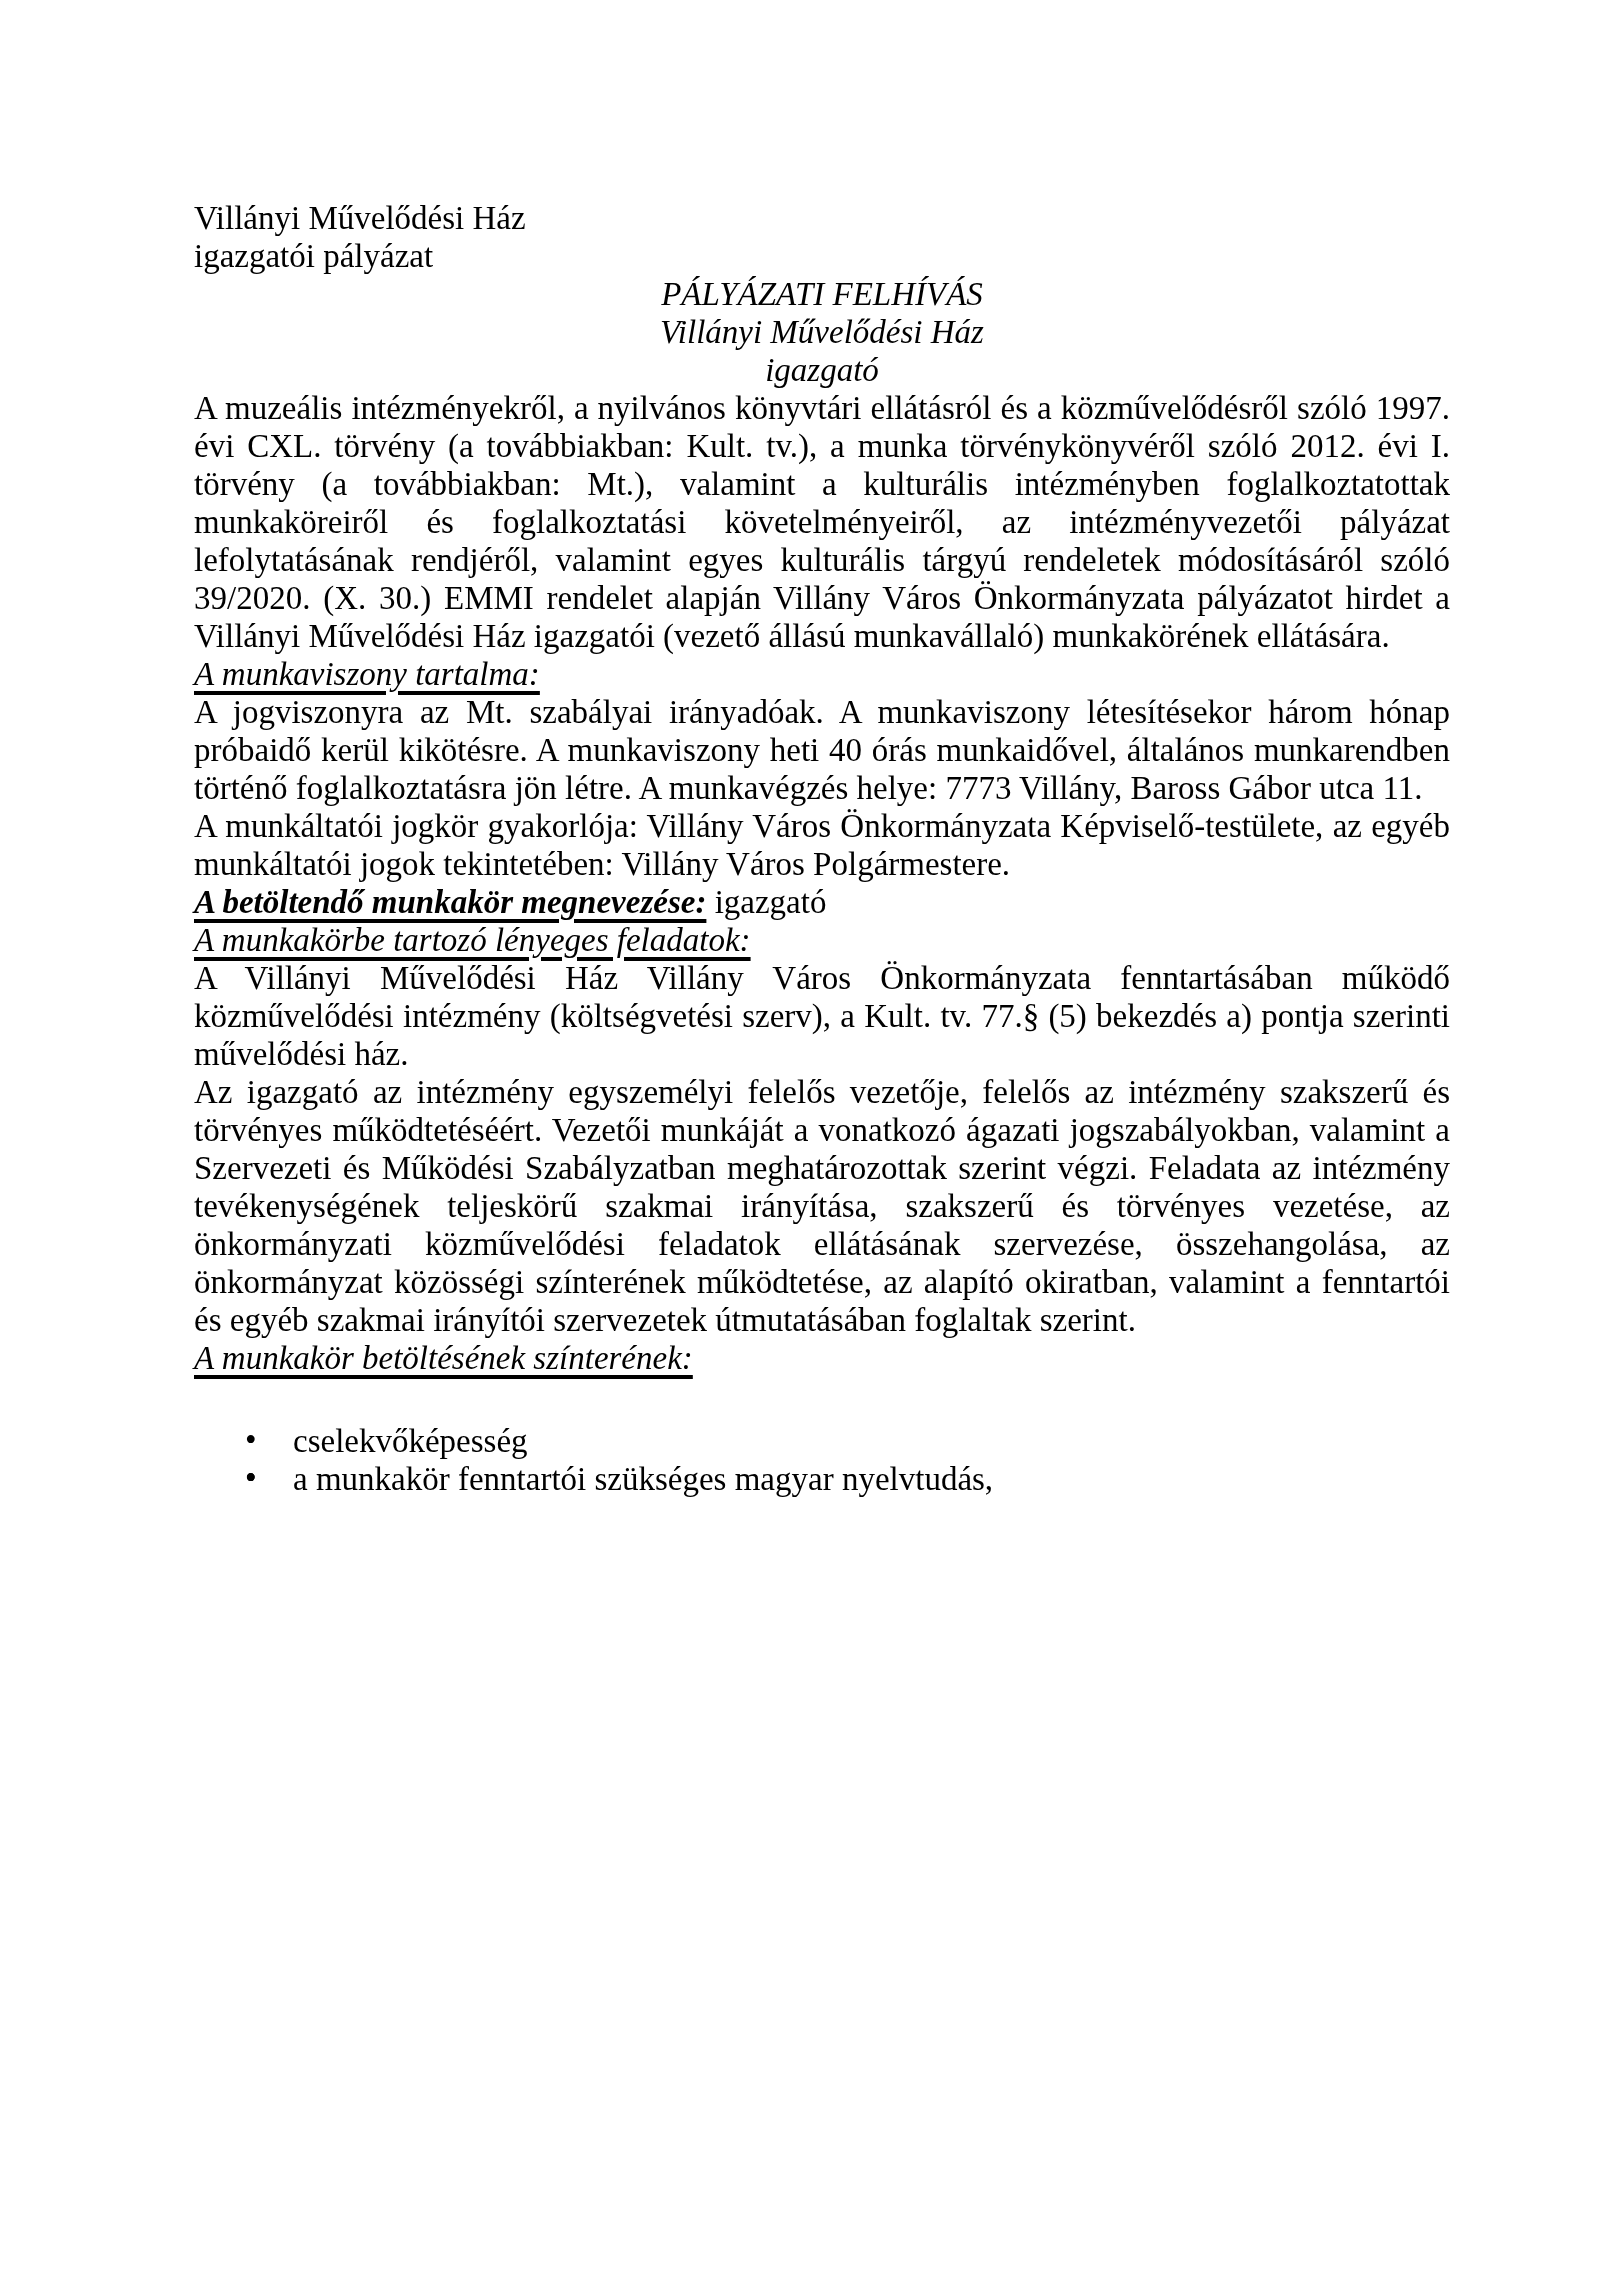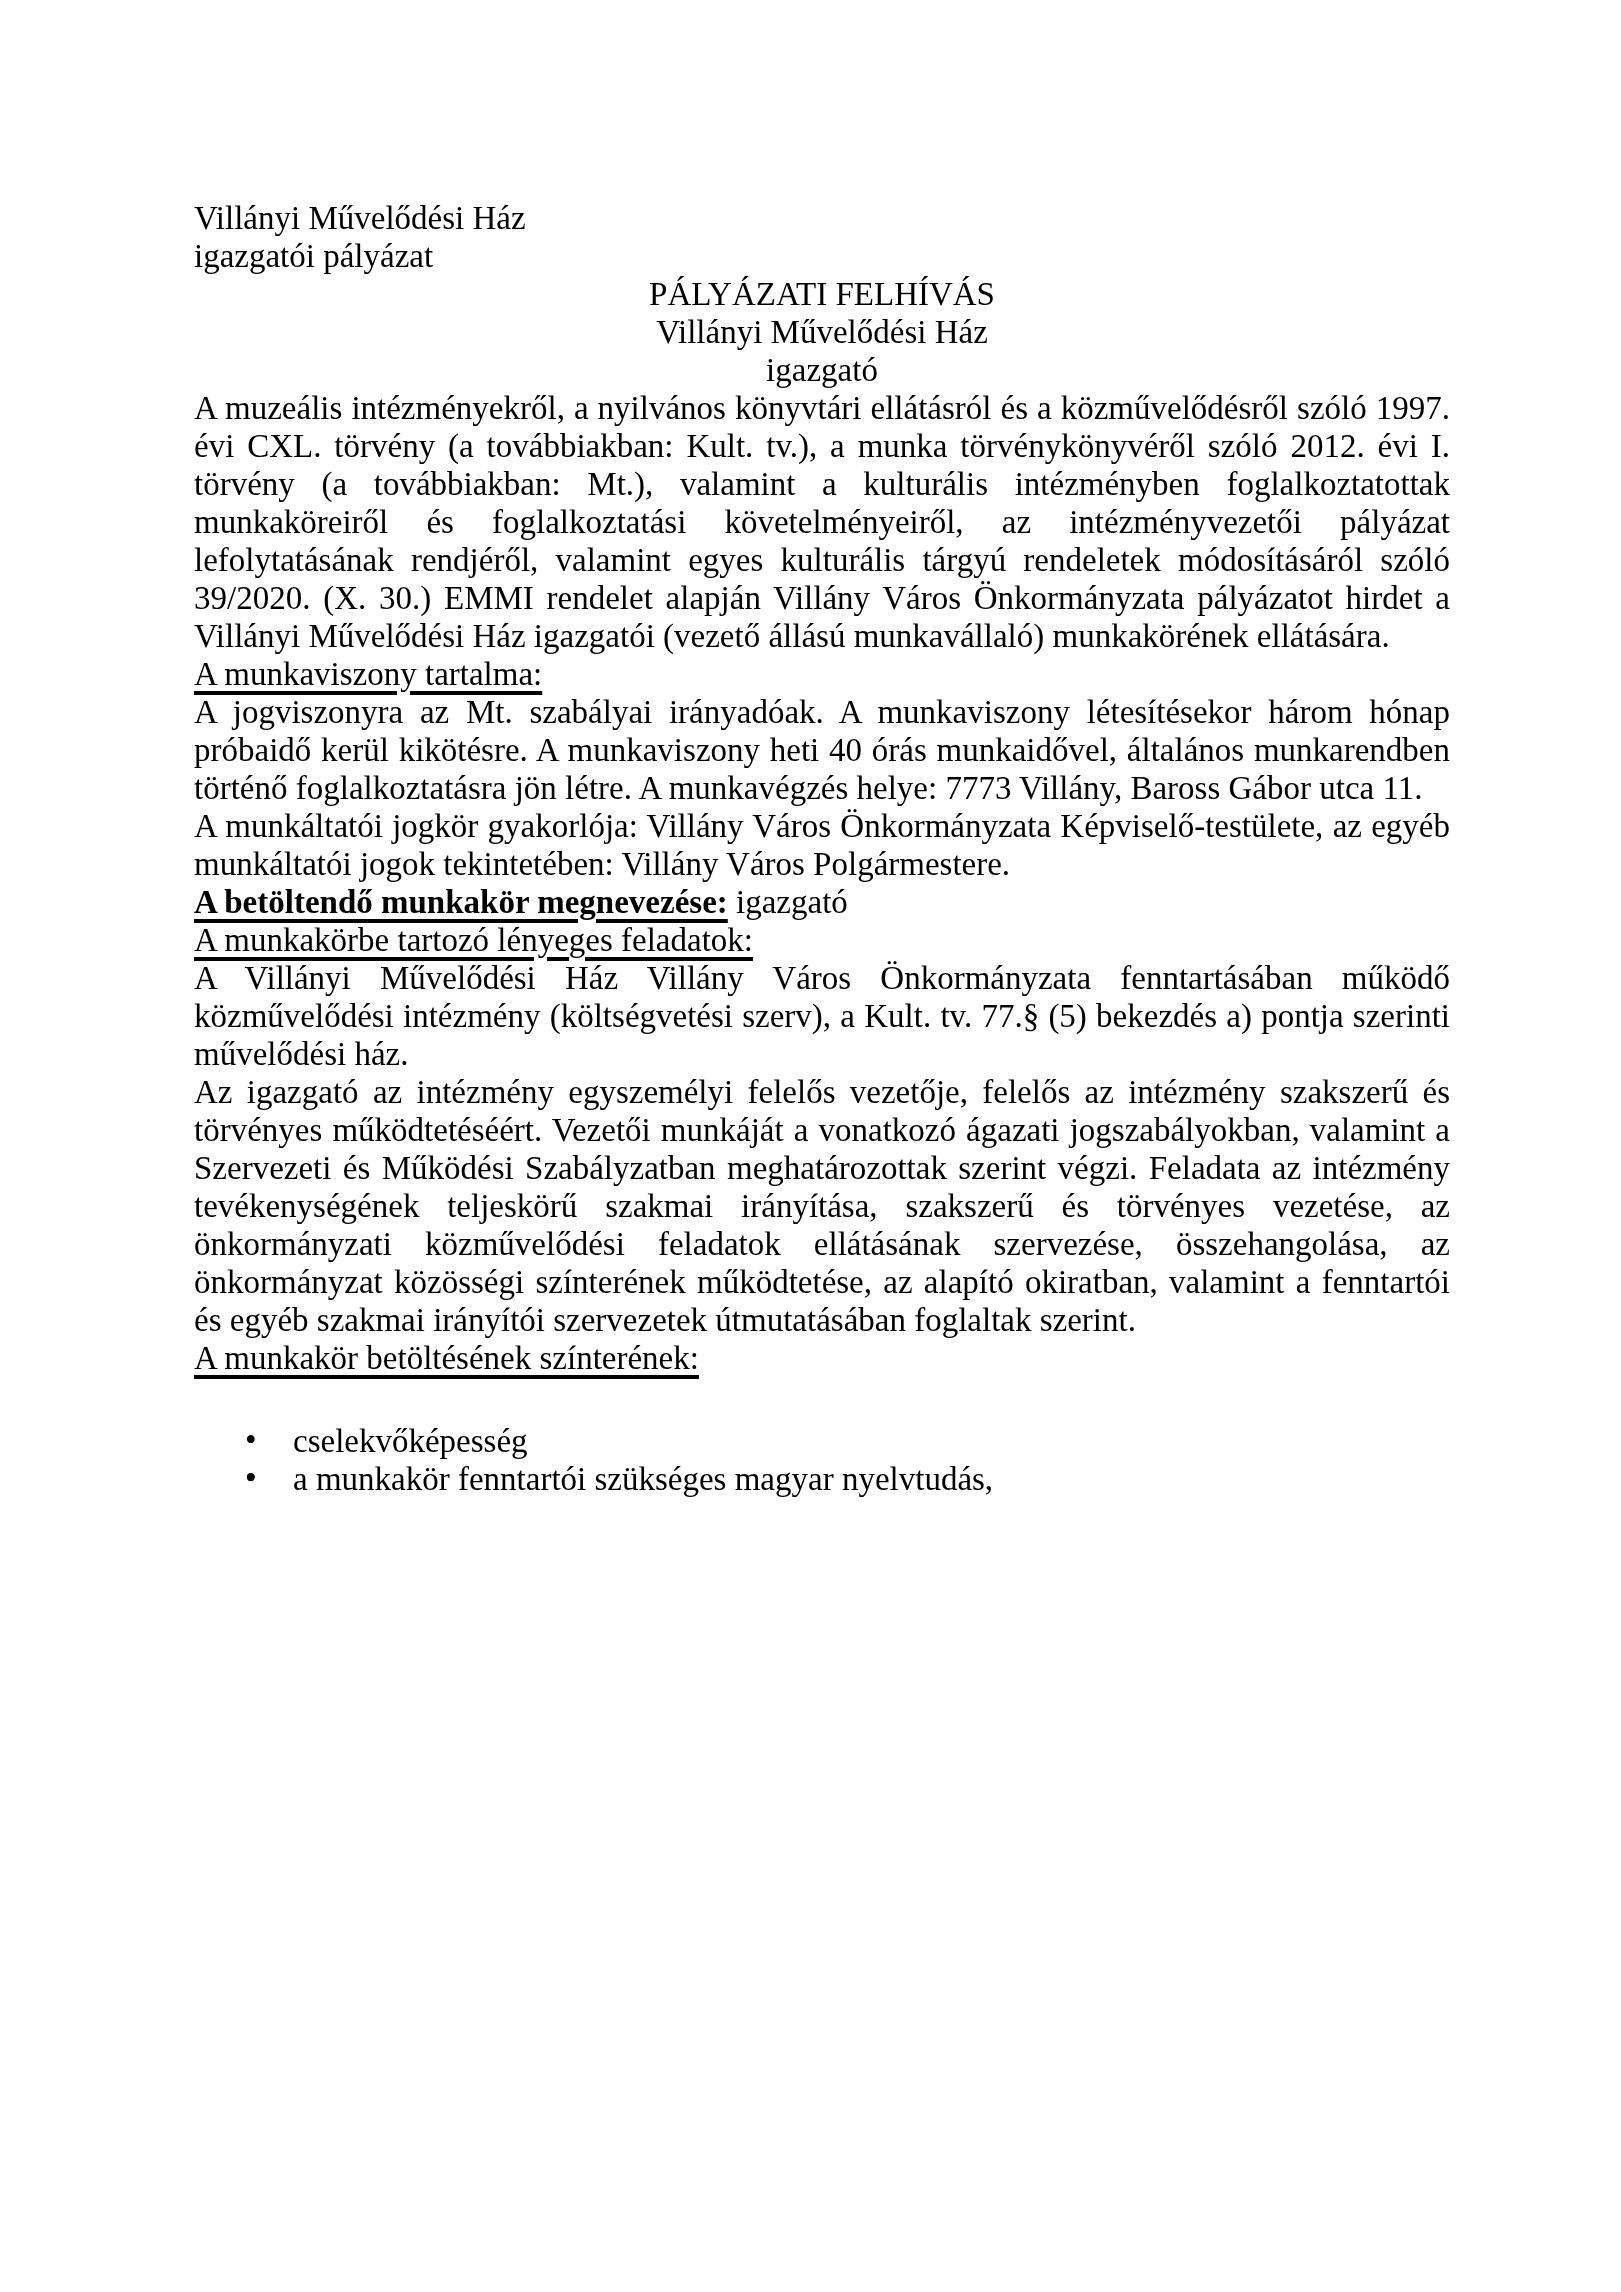--- a/index.html
+++ b/index.html
@@ -20,21 +20,21 @@
     padding: 199px 172px 4px 194px;
     overflow: hidden;
   }
   .page p, .page h1, .page h2, .page h3, .page h4, .page div, .page ul, .page li {
     margin: 0;
     padding: 0;
     font-size: 33px;
     line-height: 38px;
     font-weight: normal;
   }
-  .bold   { font-weight: bold; }
+  .bold   { font-weight: bold; font-style: italic; }
   .center { text-align: center; }
   .just   { text-align: justify; }
   .ul {
     text-decoration: underline;
     text-decoration-thickness: 3.6px;
     text-underline-offset: 6.3px;
     text-align: right;
   }
   
   .mt-title     { margin-top: 41px; }

